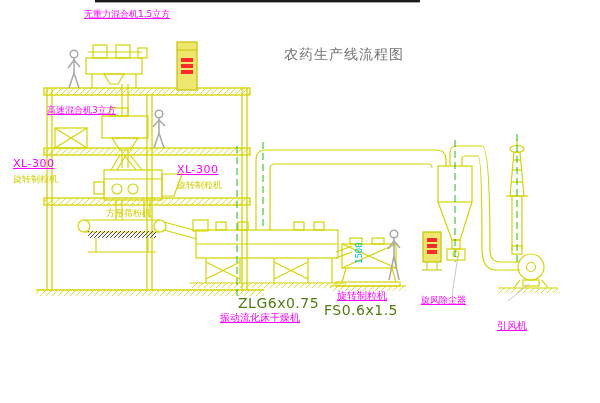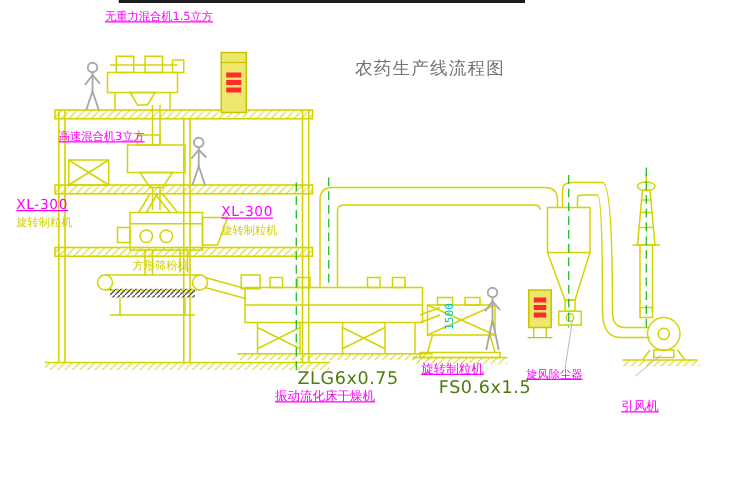--- a/index.html
+++ b/index.html
@@ -238,18 +238,18 @@
 
   <div class="lbl magenta model" style="left:177px;top:164px;">XL-300</div>
   <div class="lbl yellow sm" style="left:177px;top:181px;">旋转制粒机</div>
 
   <div class="lbl yellow sm" style="left:106px;top:209px;">方形筛粉机</div>
 
   <div class="lbl magenta md" style="left:220px;top:285px;margin-top:28px;">振动流化床干燥机</div>
   <div class="lbl red modelred" style="left:238px;top:296px;">ZLG6x0.75</div>
 
   <div class="lbl magenta md" style="left:337px;top:291px;">旋转制粒机</div>
-  <div class="lbl red modelred" style="left:351px;top:303px;">FS0.6x1.5</div>
+  <div class="lbl red modelred" style="left:324px;top:303px;">FS0.6x1.5</div>
 
   <div class="lbl magenta sm" style="left:421px;top:296px;text-align:right;">旋风除尘器</div>
   <div class="lbl magenta md" style="left:497px;top:302px;margin-top:19px;">引风机</div>
 
 </div>
 
 </body></html>

